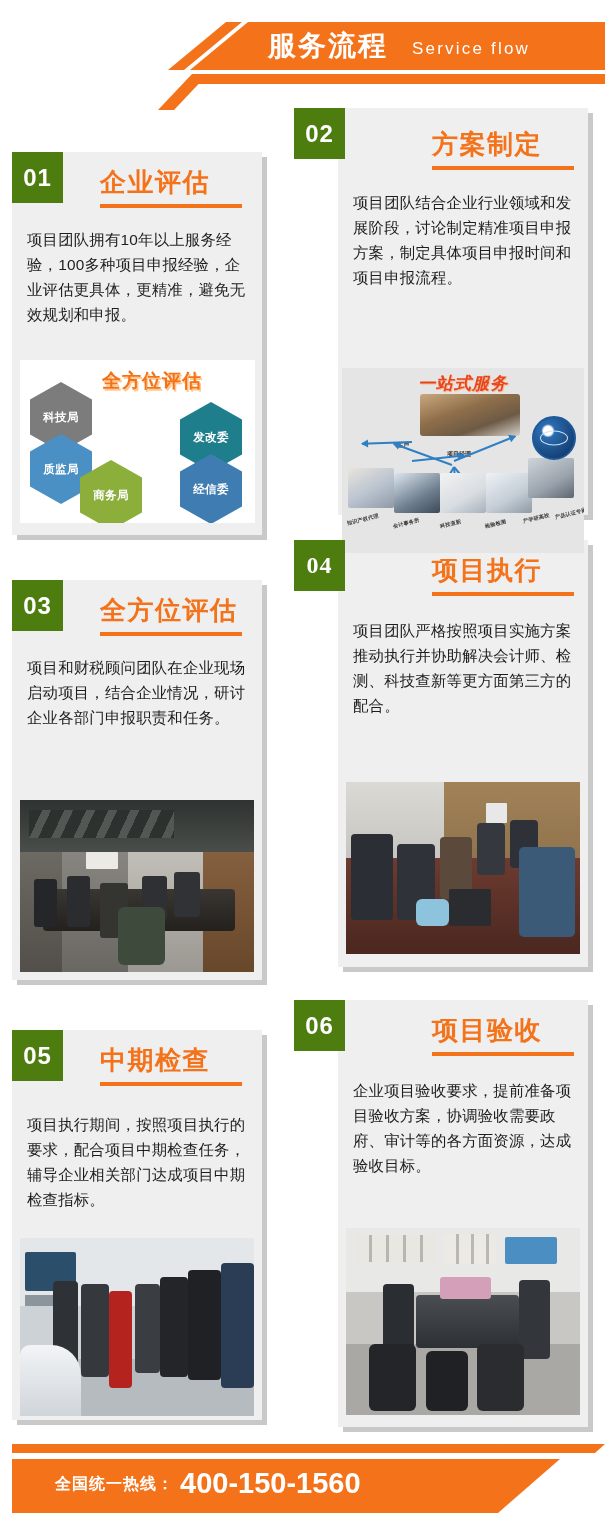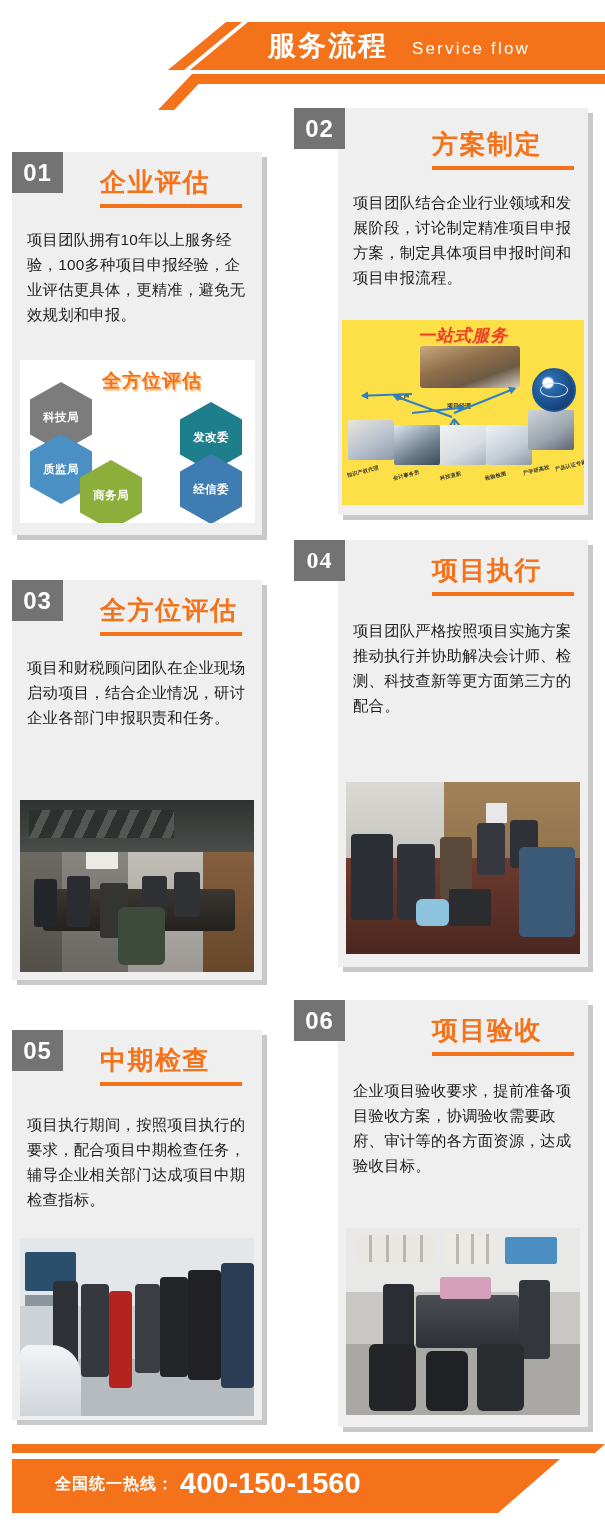--- a/index.html
+++ b/index.html
@@ -44,21 +44,21 @@
   }
 
   
   .card { position:absolute; }
   .card-body {
     position:absolute; left:0; top:0;
     background:#EFEFEF;
     box-shadow:5px 5px 0 #C9C9C9;
   }
   .badge {
-    position:absolute; width:51px; height:41px; background:#737373;
+    position:absolute; width:51px; height:51px; background:#4d7c0f;
     color:#fff; font-size:24px; font-weight:bold;
     display:flex; align-items:center; justify-content:center;
     z-index:4; letter-spacing:1px;
   }
   .card-title {
     position:absolute; color:#F4721A; font-size:26px; font-weight:bold;
     letter-spacing:1.5px; z-index:3; white-space:nowrap;
   }
   .card-rule {
     position:absolute; height:4px; background:#F4721A; z-index:3;
@@ -80,21 +80,21 @@
     color:#fff; font-size:11.5px; font-weight:bold; text-align:center;
     line-height:13px; letter-spacing:0.3px;
   }
   .hex-title {
     position:absolute; font-size:19px; font-weight:bold; color:#F4721A;
     letter-spacing:1px; text-shadow:1.5px 1.5px 0 rgba(255,190,120,.85);
     white-space:nowrap;
   }
 
   
-  .onestop { position:absolute; background:#fde047; z-index:3; overflow:hidden; }
+  .onestop { position:absolute; background:#e5e5e5; z-index:3; overflow:hidden;margin-top:48px; }
   .os-title {
     position:absolute; left:50%; transform:translateX(-50%); top:4px;
     font-size:17px; font-weight:bold; color:#E8451C; font-style:italic;
     letter-spacing:1px; white-space:nowrap;
     text-shadow:1px 1px 0 rgba(255,170,120,.7);
   }
   .os-hub {
     position:absolute; left:78px; top:26px; width:100px; height:42px;
     background:linear-gradient(160deg,#c9a87e,#8f6f4a 40%,#6d5a45 70%,#d7d2cb);
     border-radius:3px;

